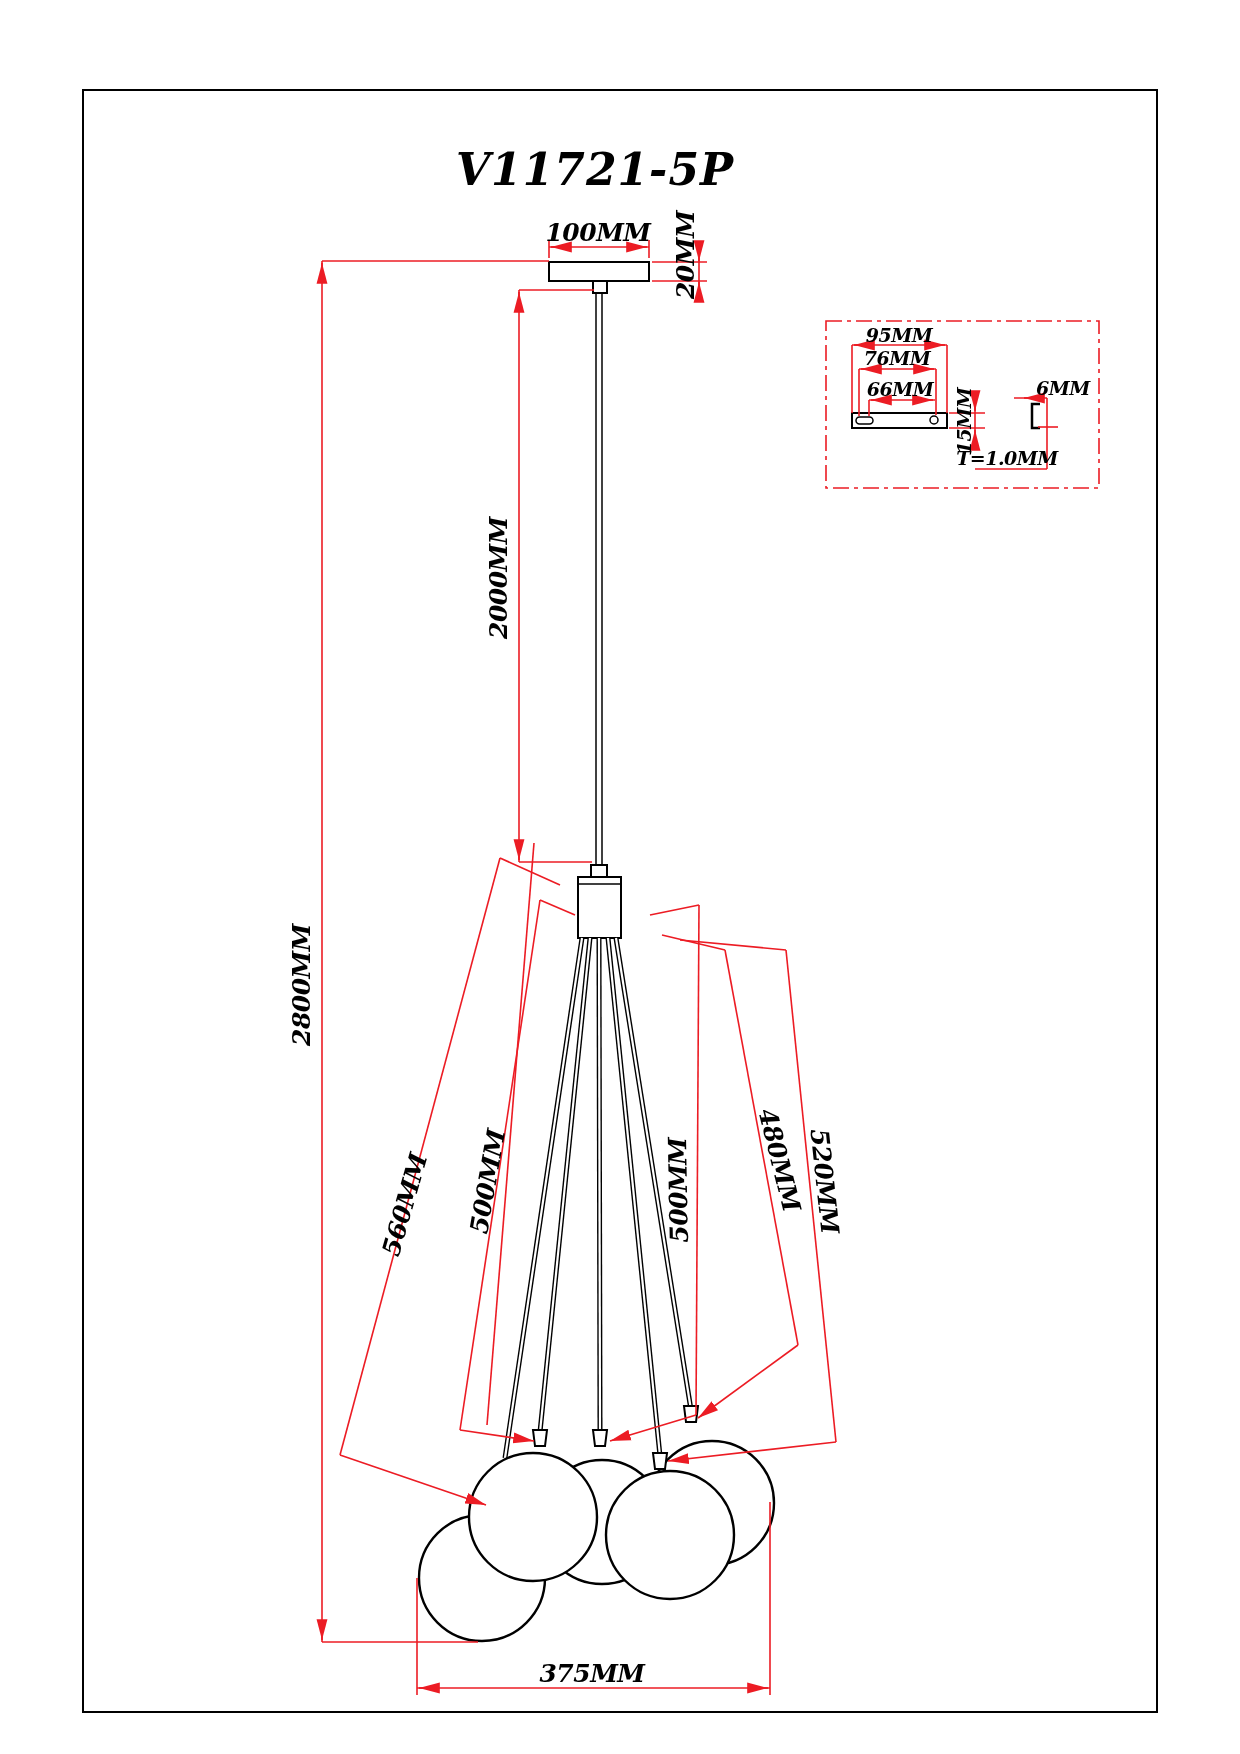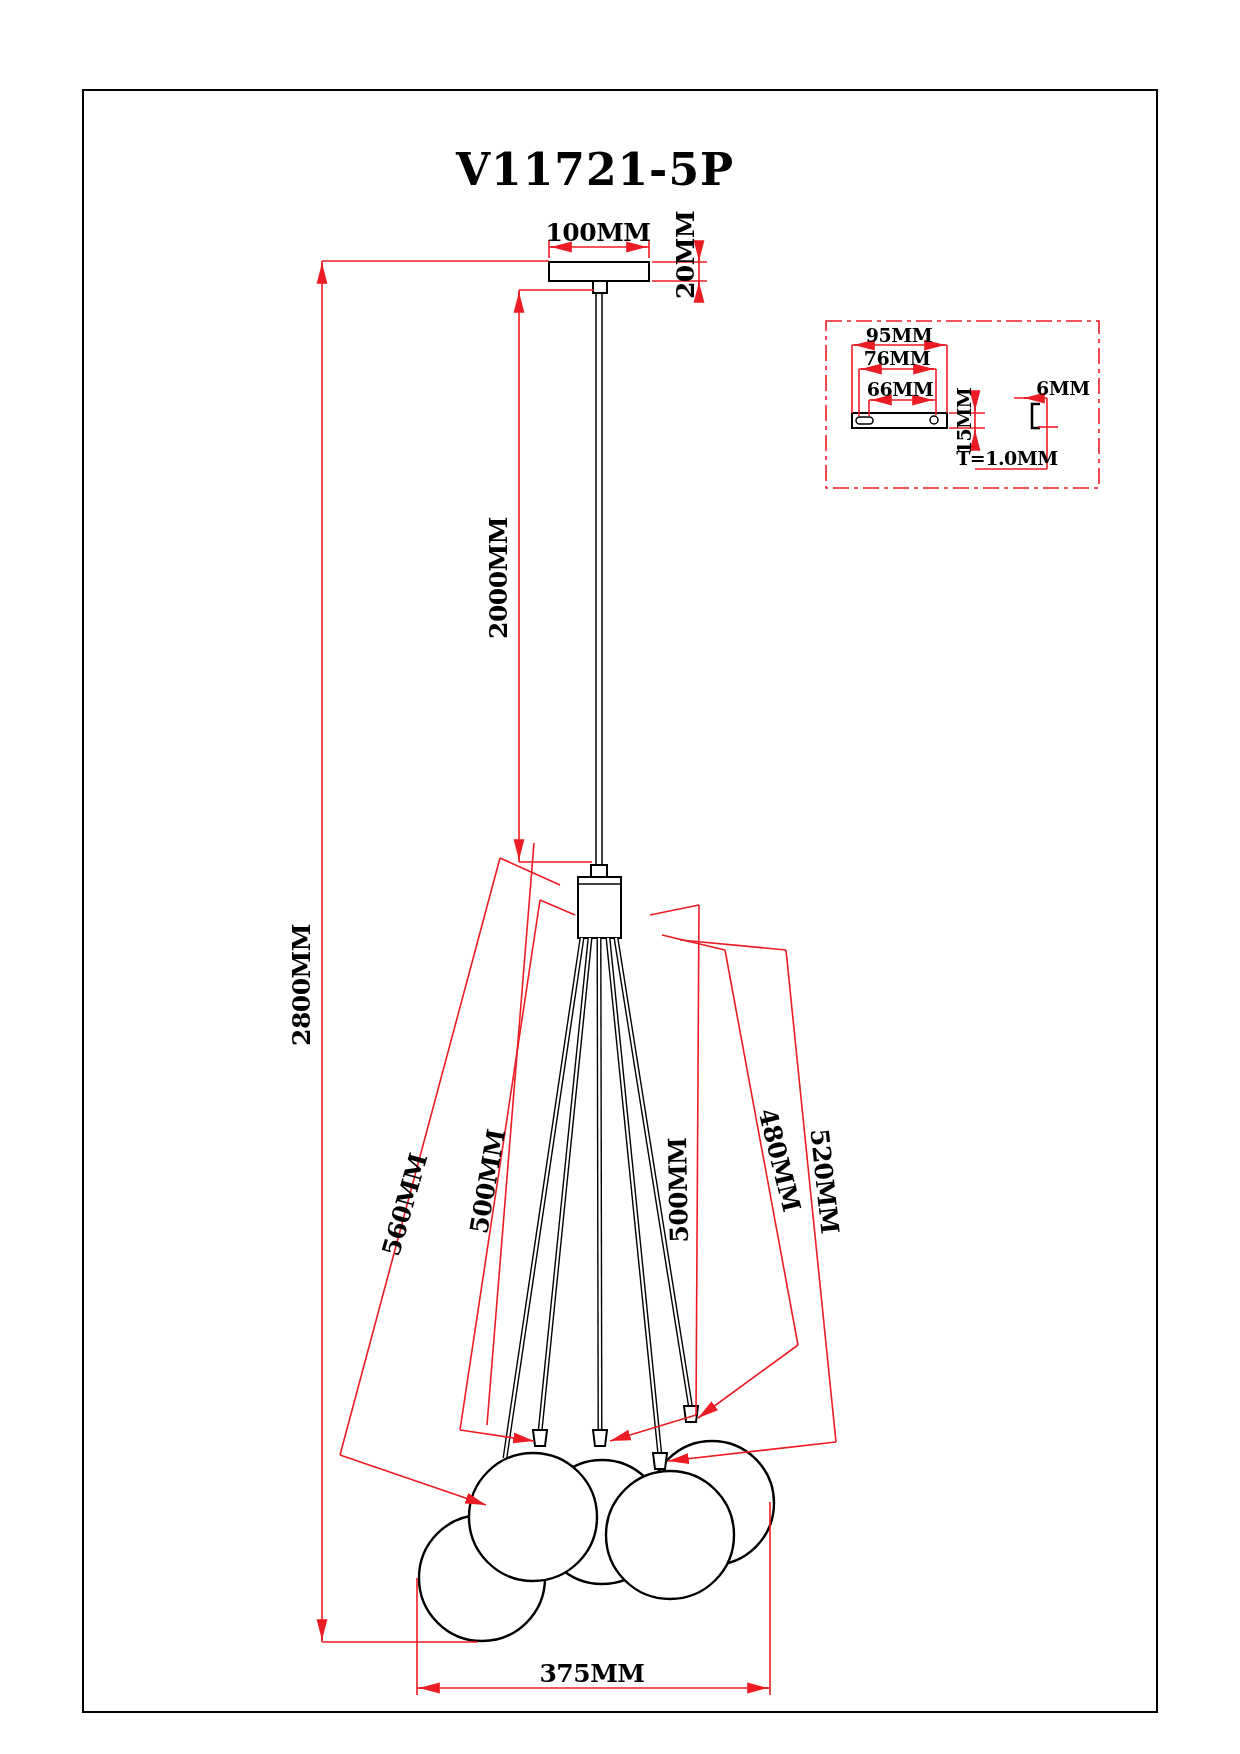--- a/index.html
+++ b/index.html
@@ -1,17 +1,17 @@
 <!DOCTYPE html>
 <html><head>
 <meta charset="utf-8">
 <style>
   html,body{margin:0;padding:0;background:#ffffff;}
   .sheet{position:relative;width:1240px;height:1754px;background:#fff;overflow:hidden;
-         font-family:"DejaVu Serif", serif;}
+         font-family:"DejaVu Serif", serif;font-style:italic;}
   svg{position:absolute;left:0;top:0;}
   .blk{stroke:#000;fill:none;stroke-width:2;}
   .blk-thin{stroke:#000;fill:none;stroke-width:1.5;}
   .wfill{fill:#fff;stroke:#000;stroke-width:2;}
   .sphere{fill:#fff;stroke:#000;stroke-width:2.4;}
   .red{stroke:#ec1c24;fill:none;stroke-width:1.6;}
   .red-dash{stroke:#ec1c24;fill:none;stroke-width:1.6;stroke-dasharray:16 5 4 5;}
   text{fill:#000;font-weight:bold;letter-spacing:-0.5px;}
   .t-title{font-size:44px;letter-spacing:1px;}
   .t-dim{font-size:25px;}

